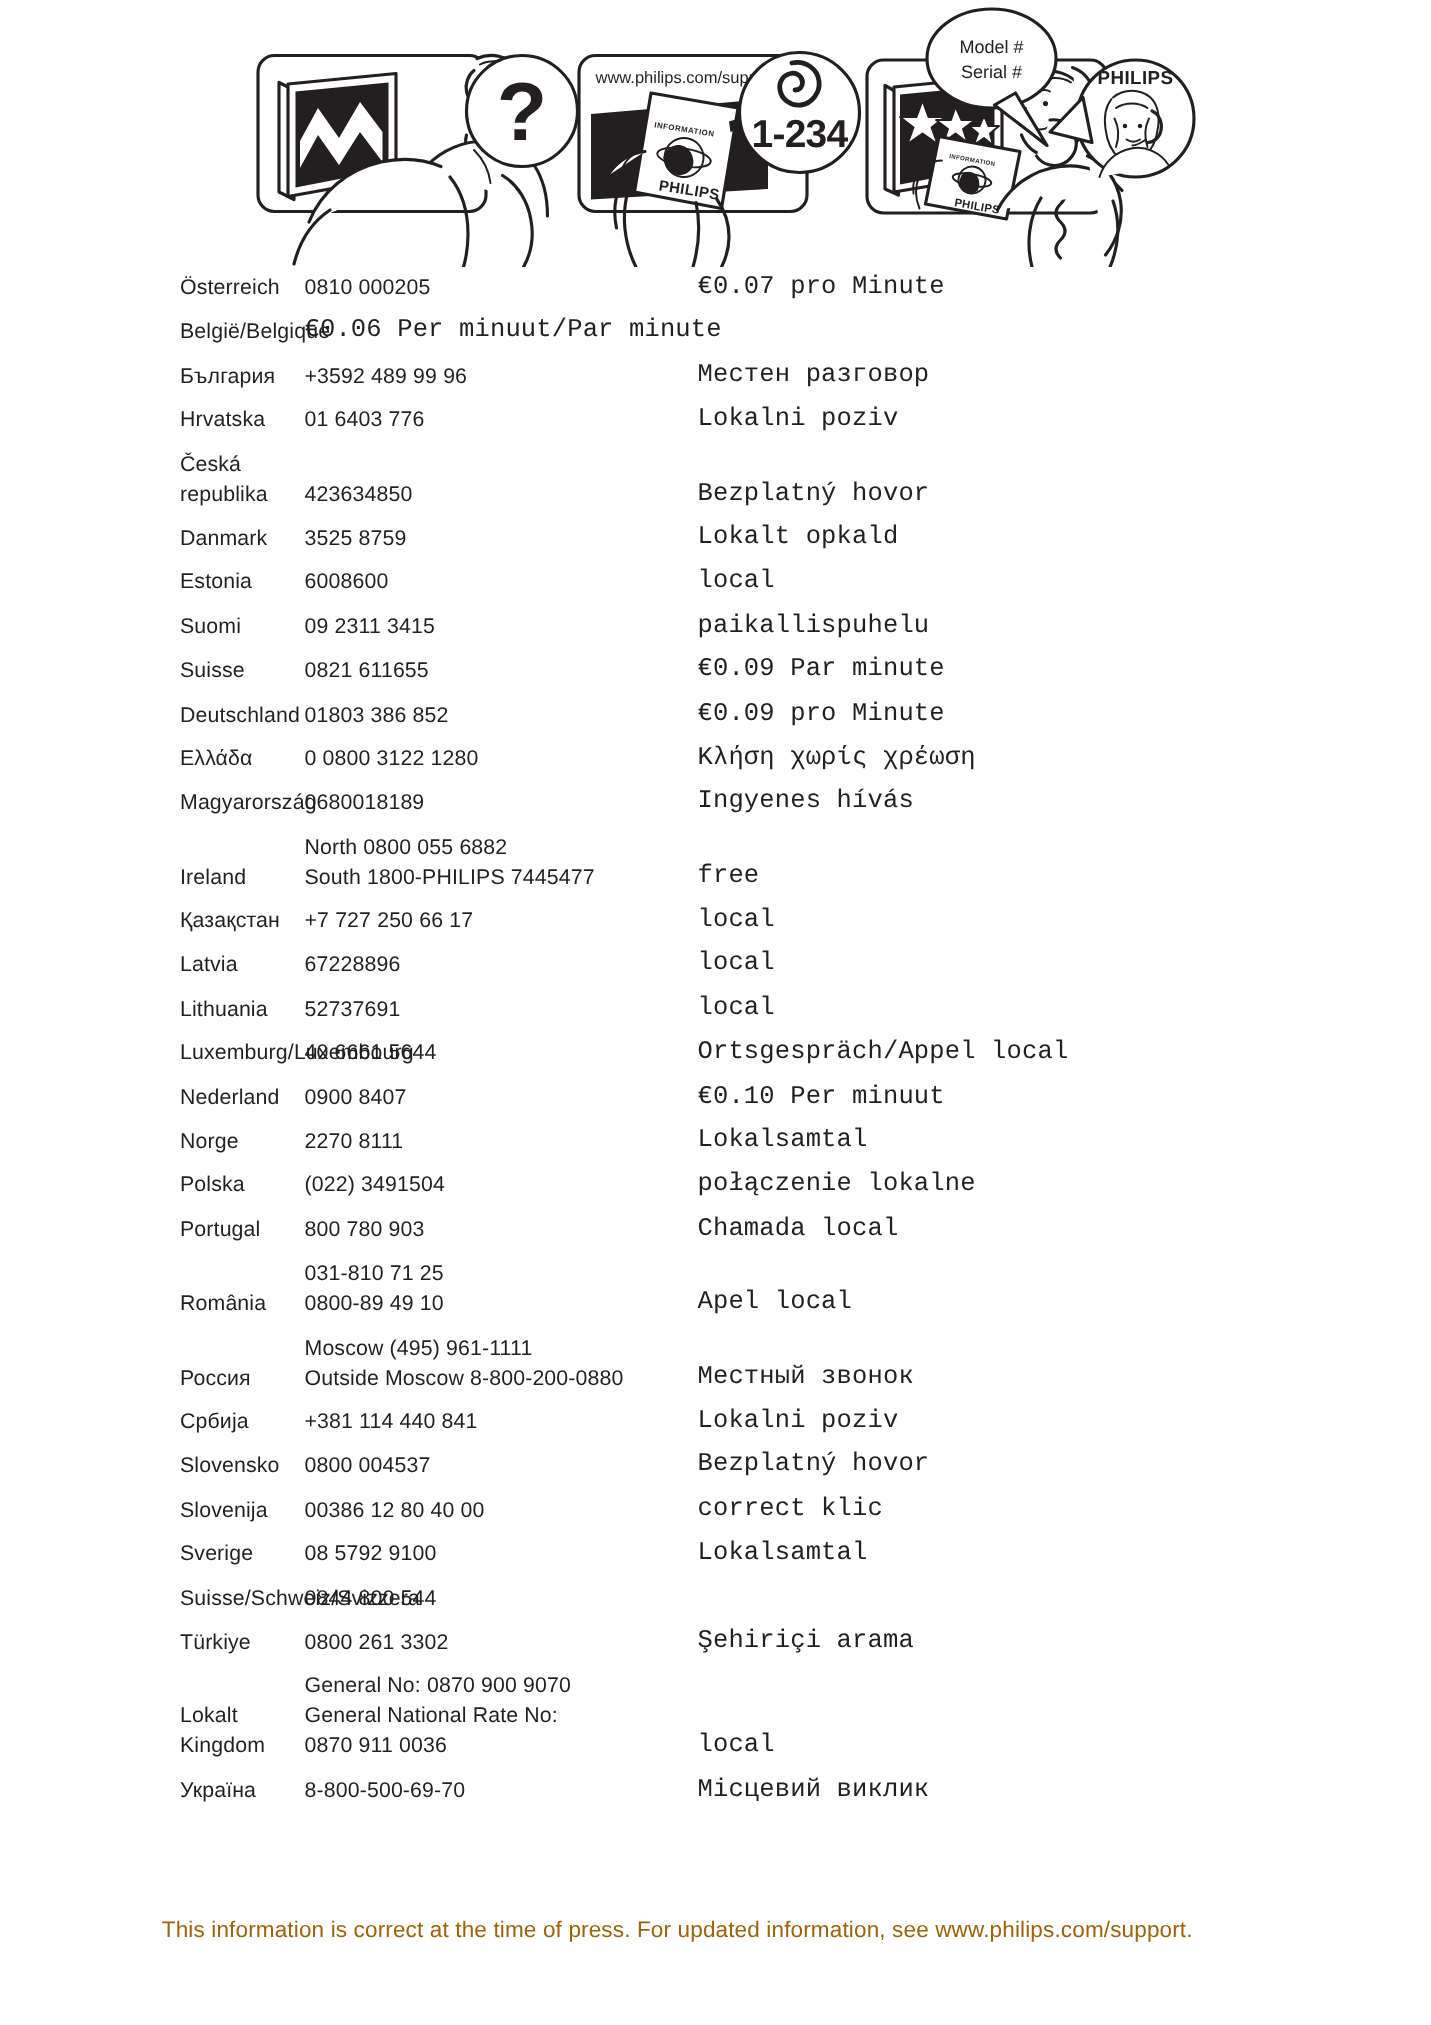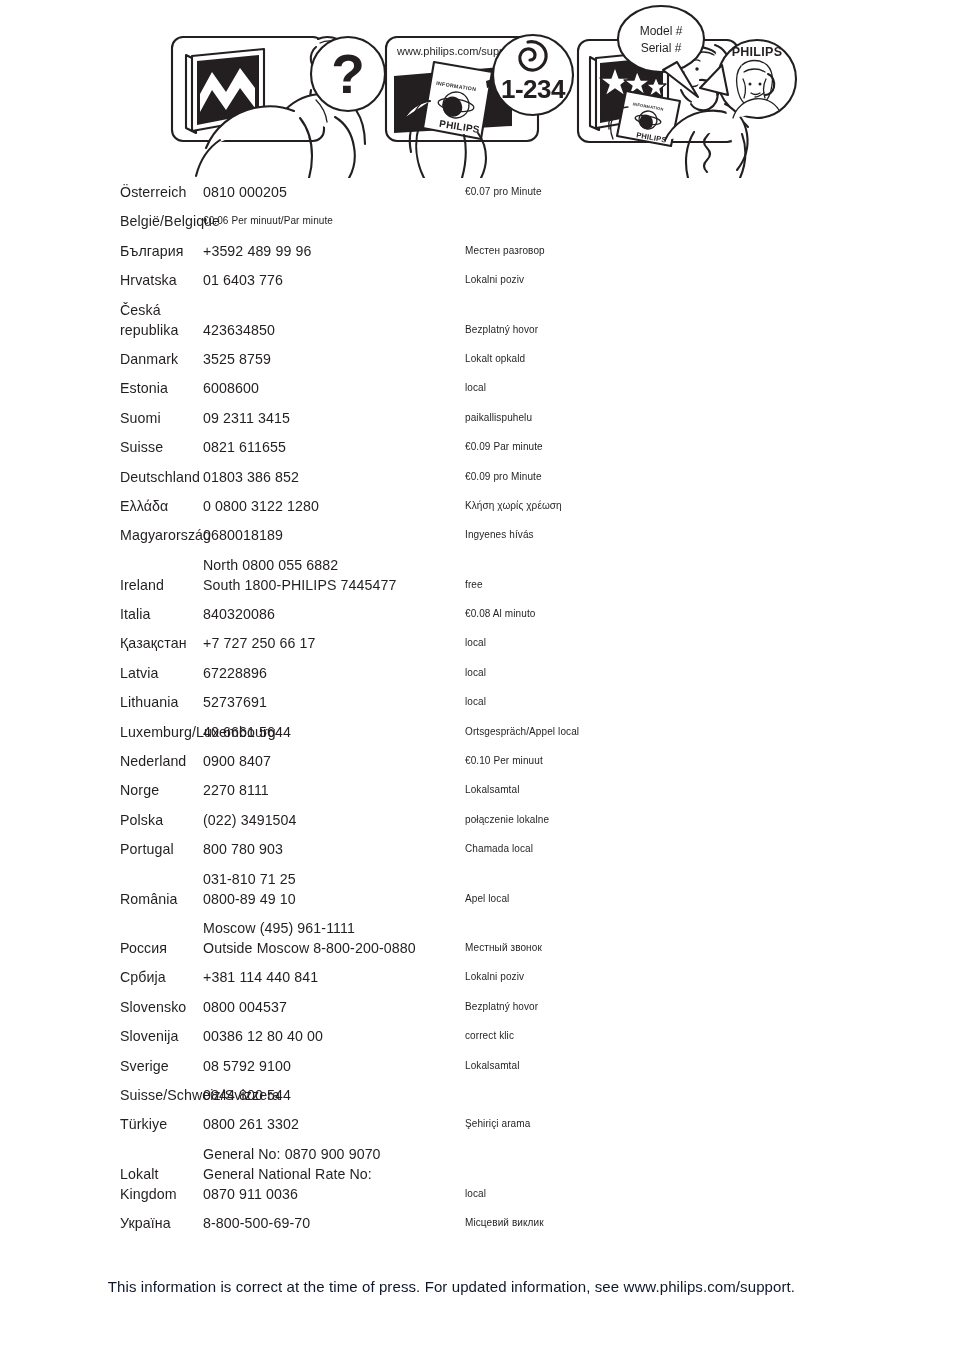--- a/index.html
+++ b/index.html
@@ -53,35 +53,36 @@
   .col-number {
     width: 262px;
     flex: 0 0 262px;
     font-size: 14.2px;
     line-height: 20px;
     letter-spacing: 0.1px;
     white-space: pre-line;
   }
   .col-rate {
     flex: 1 1 auto;
-    font-size: 10px;
+    font-size: 17px;
     line-height: 20px;
     letter-spacing: 0.1px;
+    font-family: Liberation Mono, monospace;
   }
 
   
   #footer-note {
     position: absolute;
     left: 0;
     top: 1278px;
     width: 903px;
     text-align: center;
     font-size: 15px;
     letter-spacing: 0.1px;
-    color: #0f172a;
+    color: #a16207;
   }
 </style>
 </head>
 <body>
 
 <div id="illustration-band">
   <svg width="954" height="178" viewBox="0 0 954 178" xmlns="http://www.w3.org/2000/svg">
     <defs>
       <style>
         .ln { fill:none; stroke:#231f20; stroke-width:2.1; stroke-linecap:round; stroke-linejoin:round; }
@@ -310,25 +311,20 @@
       <div class="col-number">0680018189</div>
       <div class="col-rate">Ingyenes hívás</div>
     </div>
     <div class="row">
       <div class="col-country">Ireland</div>
       <div class="col-number">North 0800 055 6882
 South 1800-PHILIPS 7445477</div>
       <div class="col-rate">free</div>
     </div>
     <div class="row">
-      <div class="col-country">Italia</div>
-      <div class="col-number">840320086</div>
-      <div class="col-rate">€0.08 Al minuto</div>
-    </div>
-    <div class="row">
       <div class="col-country">Қазақстан</div>
       <div class="col-number">+7 727 250 66 17</div>
       <div class="col-rate">local</div>
     </div>
     <div class="row">
       <div class="col-country">Latvia</div>
       <div class="col-number">67228896</div>
       <div class="col-rate">local</div>
     </div>
     <div class="row">

